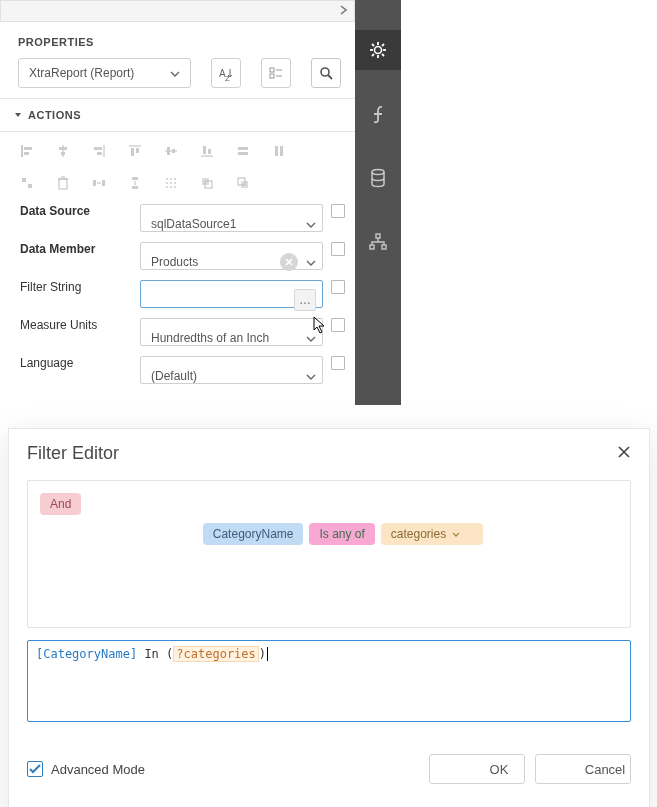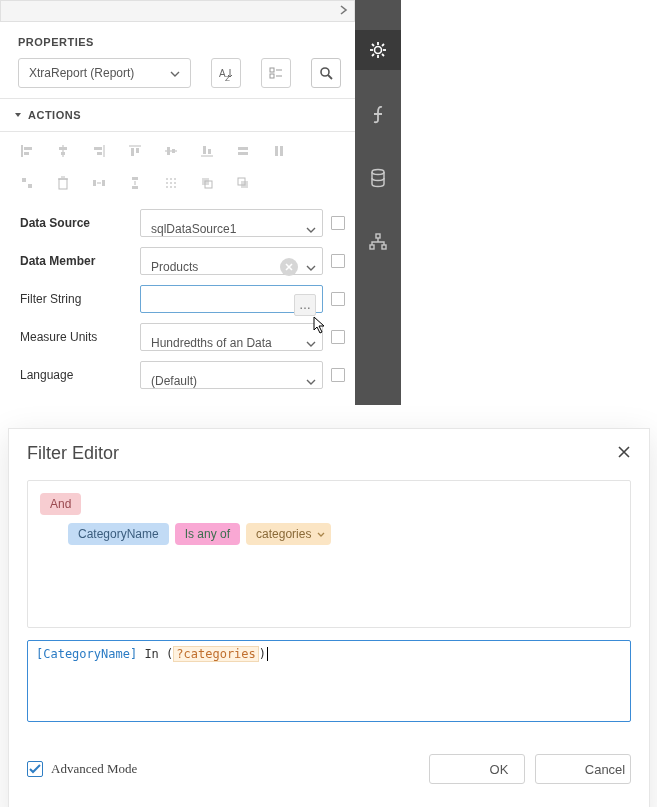--- a/index.html
+++ b/index.html
@@ -78,21 +78,20 @@
     width: 340px;
   }
   .align-btn {
     width: 30px; height: 26px;
     display: flex; align-items: center; justify-content: center;
     color: #c7c7c7;
   }
   .prop-rows { padding: 4px 10px 0 10px; }
   .prop-row {
     display: flex;
-    align-items: center;
     height: 38px;
   }
   .prop-label {
     width: 130px;
     padding-left: 10px;
     font-size: 12px;
     color: #333;
   }
   .prop-label.bold { font-weight: 600; }
   .prop-field {
@@ -168,40 +167,40 @@
     padding:12px;
   }
   .pill {
     display:inline-flex; align-items:center;
     padding:4px 10px; border-radius:4px; font-size:12px;
     margin-bottom:8px;
   }
   .pill-and { background:#f7cdd1; color:#9a4a50; }
   .pill-field { background:#c2dbf5; color:#3b5d7e; }
   .pill-op { background:#f9a8d4; color:#3d6f4f; }
-  .pill-value { background:#fbe5c4; color:#8a6a38; display:inline-flex; align-items:center; gap:6px; padding-right:6px;}
-  .cond-line { margin-left:28px; display:flex; gap:6px; align-items:center;}
+  .pill-value { background:#fbe5c4; color:#8a6a38; display:inline-flex; align-items:center; gap:6px; padding-right:23px;}
+  .cond-line { margin-left:28px; display:flex; gap:6px; align-items:center;justify-content:center;}
   .expr-box {
     height:82px;
     border:1.5px solid #3a8bd6;
     border-radius:2px;
     margin-top:12px;
     padding:6px 8px;
     font-family: Consolas, monospace;
     font-size:12px;
     color:#333;
   }
   .tok-field { color:#2a7bc4; }
   .tok-op { color:#333; }
   .tok-param { color:#c06f2e; background:#fff2df; border:1px solid #f2d9b5; padding:0 2px;}
   .dlg-footer {
     display:flex; align-items:center; justify-content:space-between;
     padding:14px 18px;
   }
-  .adv-mode { display:flex; align-items:center; gap:8px; font-size:13px; color:#444;font-family:Liberation Serif, serif;}
+  .adv-mode { display:flex; align-items:center; gap:8px; font-size:13px; color:#444;}
   .adv-check {
     width:16px;height:16px;border:1.5px solid #2f7ec4;border-radius:2px;
     display:flex;align-items:center;justify-content:center;
   }
   .adv-check svg { display:block;}
   .dlg-btns { display:flex; gap:10px;}
   .btn {
     min-width:96px; height:30px;
     border:1px solid #d2d2d2; border-radius:3px;
     background:#fff; font-size:13px; color:#555;
@@ -406,21 +405,21 @@
         <div class="prop-field active">
           <span></span>
           <span class="ellipsis-btn">…</span>
         </div>
         <div class="prop-pin"></div>
       </div>
 
       <div class="prop-row">
         <div class="prop-label">Measure Units</div>
         <div class="prop-field">
-          <span>Hundredths of an Data</span>
+          <span>Hundredths of an Inch</span>
           <span class="caret"><svg width="10" height="6">
                 <path d="M1 1 L5 5 L9 1" fill="none" stroke="#666" stroke-width="1.4"></path>
               </svg></span>
         </div>
         <div class="prop-pin"></div>
       </div>
 
       <div class="prop-row">
         <div class="prop-label">Language</div>
         <div class="prop-field">

